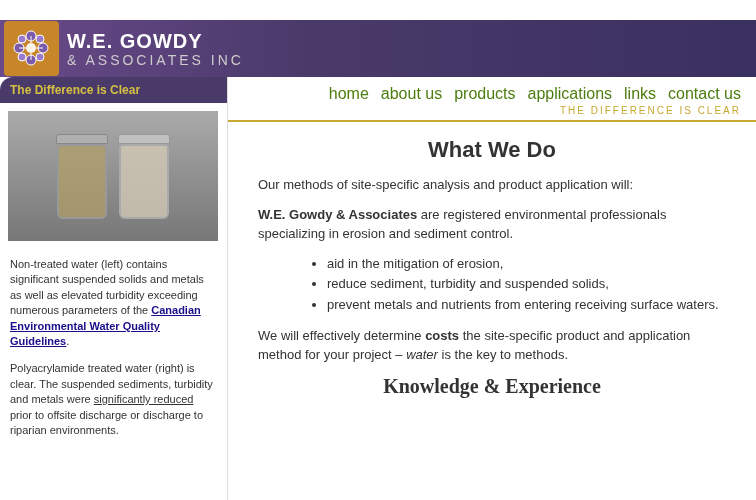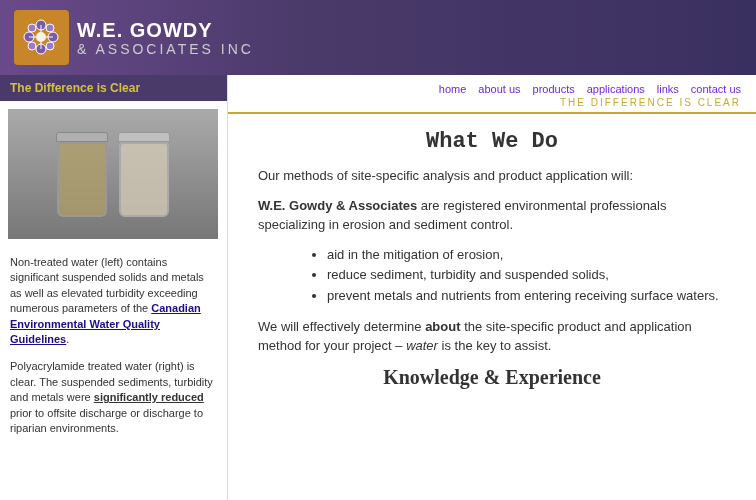--- a/index.html
+++ b/index.html
@@ -1,25 +1,26 @@
 <!DOCTYPE html>
 <html><head>
   <meta charset="utf-8">
   <style>
     * { margin: 0; padding: 0; box-sizing: border-box; }
     body { font-family: Arial, sans-serif; font-size: 13px; color: #333; width: 756px; height: 500px; overflow: hidden; display: flex; flex-direction: column; }
 
     
     #header {
       background: linear-gradient(to right, #6a4a8a 0%, #4a3a6a 40%, #3a3060 100%);
-      height: 75px;
+      height: 57px;
       display: flex;
       align-items: center;
-      padding: 0 14px;
+      padding: 0 4px;
       flex-shrink: 0;
+      margin-top: 20px;
     }
     #logo-area {
       display: flex;
       align-items: center;
       gap: 8px;
     }
     #logo-icon {
       width: 55px;
       height: 55px;
       background: #c8862a;
@@ -43,20 +44,21 @@
       color: #ddd;
       font-size: 10px;
       letter-spacing: 2px;
     }
 
     
     #main-layout {
       display: flex;
       flex: 1;
       overflow: hidden;
+      border-radius: 13px;
     }
 
     
     #sidebar {
       width: 228px;
       flex-shrink: 0;
       background: #fff;
       border-right: 1px solid #ddd;
       overflow-y: auto;
       padding: 0;
@@ -111,21 +113,21 @@
       text-decoration: underline;
       font-weight: bold;
     }
     #sidebar-caption2 {
       padding: 4px 10px 8px 10px;
       font-size: 11px;
       color: #333;
       line-height: 1.4;
     }
     .bold-underline {
-      font-weight: bold;
+      font-weight: normal;
       text-decoration: underline;
     }
 
     
     #content {
       flex: 1;
       overflow-y: auto;
       background: #fff;
     }
 
@@ -137,40 +139,40 @@
       display: flex;
       flex-direction: column;
       align-items: flex-end;
     }
     #nav-links {
       display: flex;
       gap: 12px;
       font-size: 12px;
     }
     #nav-links a {
-      color: #6d28d9;
+      color: #4d7c0f;
       text-decoration: none;
-      font-size: 11px;
+      font-size: 16px;
     }
     #nav-tagline {
       font-size: 10px;
       letter-spacing: 2px;
       color: #c8a830;
       text-align: right;
       padding-top: 2px;
     }
 
     
     #article {
       padding: 15px 30px 20px 30px;
     }
     #article h1 {
       font-size: 22px;
       font-weight: bold;
-      font-family: Liberation Mono, monospace;
+      font-family: Liberation Sans, sans-serif;
       color: #333;
       margin-bottom: 12px;
       text-align: center;
     }
     #article h2 {
       font-size: 20px;
       font-weight: bold;
       font-family: Georgia, serif;
       color: #333;
       margin-bottom: 10px;
@@ -280,21 +282,21 @@
 
       <ul>
         <li>aid in the mitigation of erosion,</li>
         <li>reduce sediment, turbidity and suspended solids,</li>
         <li>prevent metals and nutrients from entering receiving surface waters.</li>
       </ul>
 
 
 
       <p>
-        <span>We will effectively determine </span><strong>about</strong><span> the site-specific product and application method for your project – </span><em>water</em><span> is the key to assist.</span>
+        <span>We will effectively determine </span><strong>costs</strong><span> the site-specific product and application method for your project – </span><em>water</em><span> is the key to methods.</span>
       </p>
 
       <h2>Knowledge &amp; Experience</h2>
 
     </div>
   </div>
 
 </div>
 
 </body></html>

